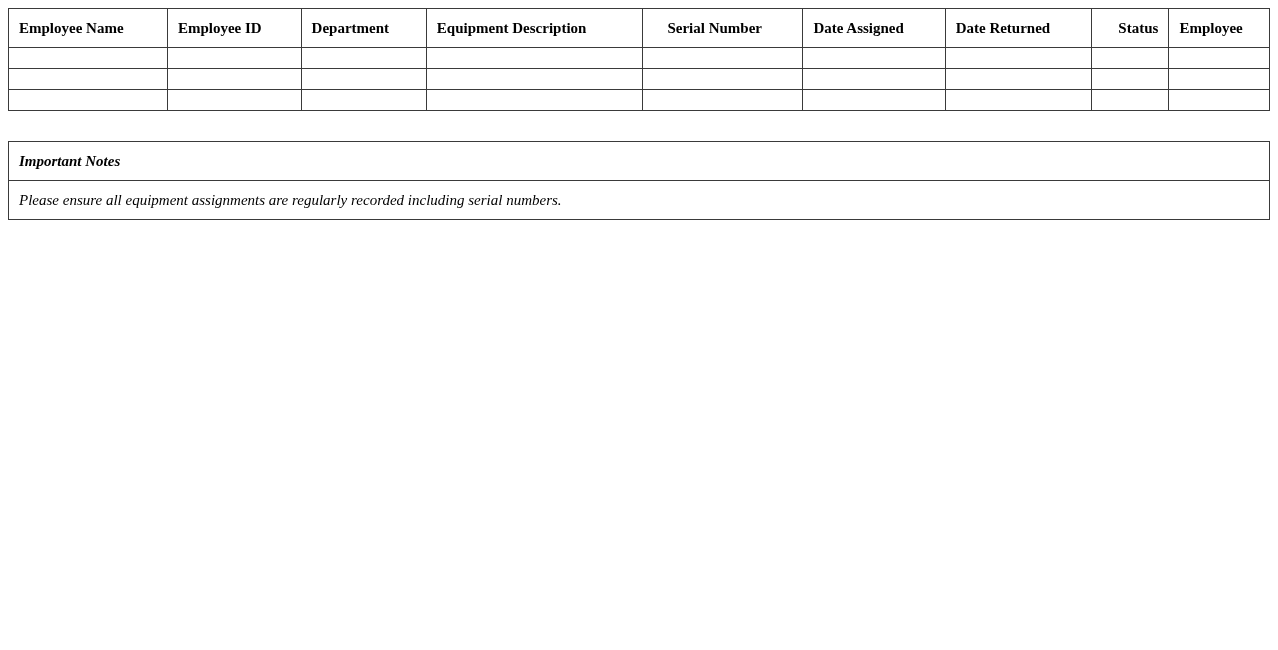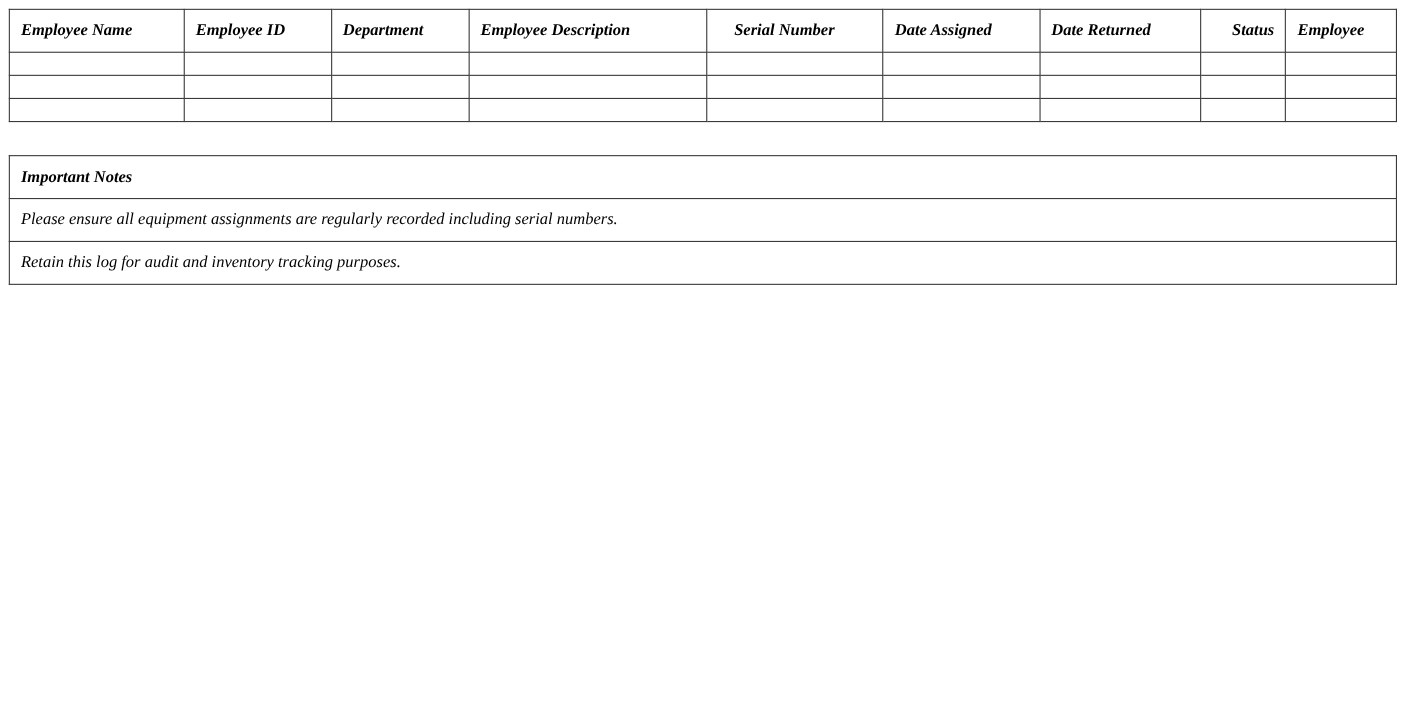--- a/index.html
+++ b/index.html
@@ -1,35 +1,35 @@
 <!DOCTYPE html>
 <html><head>
 <meta charset="utf-8">
 <style>
   html, body { margin: 0; padding: 0; background: #ffffff; }
   body { width: 1278px; height: 650px; position: relative; font-family: "Liberation Serif", serif; color: #000; }
   table { border-collapse: collapse; position: absolute; left: 8px; }
   td, th { border: 1px solid #3a3a3a; padding: 0 10px; font-size: 15px; text-align: left; vertical-align: middle; }
   #log-table { top: 8px; width: 1262px; }
-  #log-table th { height: 38px; font-weight: bold; font-style: italic; }
+  #log-table th { height: 38px; font-weight: bold; }
   #log-table td { height: 20px; }
   #notes-table { top: 141px; width: 1262px; font-style: italic; }
   #notes-table th, #notes-table td { height: 38px; }
   #notes-table th { font-weight: bold; }
 </style>
 </head>
 <body>
 
 <table id="log-table">
   <thead>
     <tr id="log-head">
         <th style="width: 140px;">Employee Name</th>
         <th style="width: 114px; margin-top: 42px;">Employee ID</th>
         <th style="width: 105px;">Department</th>
-        <th style="width: 199px;">Employee Description</th>
+        <th style="width: 199px;">Equipment Description</th>
         <th style="width: 127px; padding-left: 24px;">Serial Number</th>
         <th style="width: 123px;">Date Assigned</th>
         <th style="width: 127px;">Date Returned</th>
         <th style="width: 57px; text-align: right;">Status</th>
         <th style="width: 80px;">Employee</th>
       </tr>
   </thead>
   <tbody id="log-body">
       <tr>
         <td></td>
@@ -68,17 +68,14 @@
 </table>
 
 <table id="notes-table">
   <tbody id="notes-body">
     <tr>
       <th>Important Notes</th>
     </tr>
   <tr>
         <td>Please ensure all equipment assignments are regularly recorded including serial numbers.</td>
       </tr>
-      <tr>
-        <td>Retain this log for audit and inventory tracking purposes.</td>
-      </tr>
     </tbody>
 </table>
 
 </body></html>

